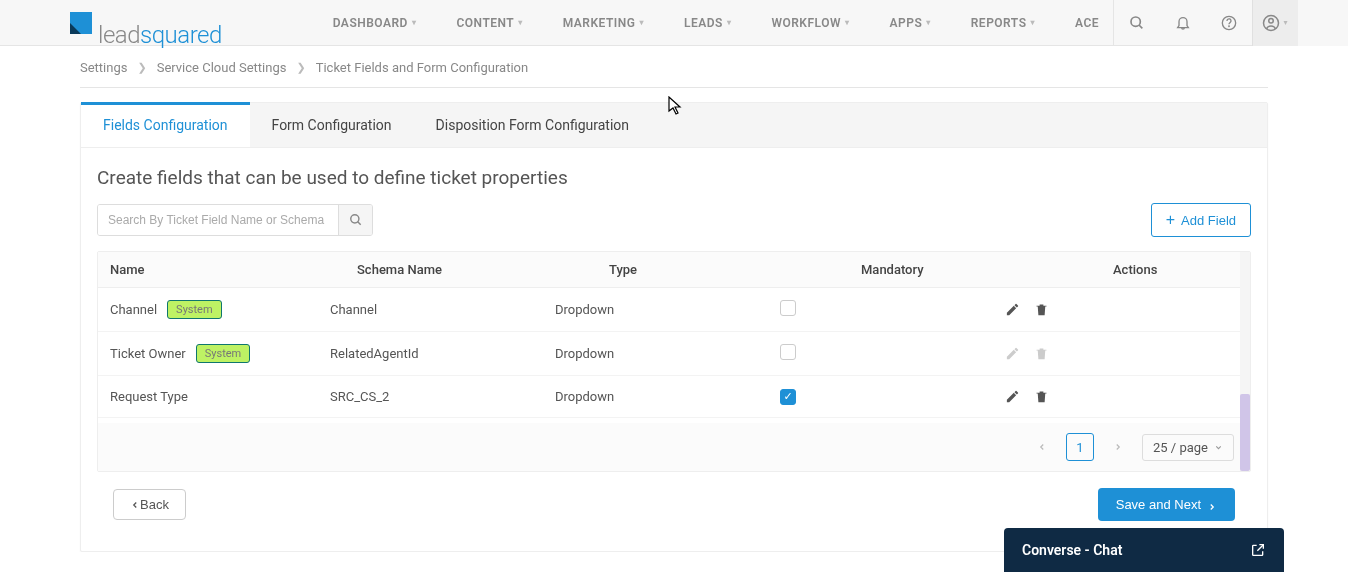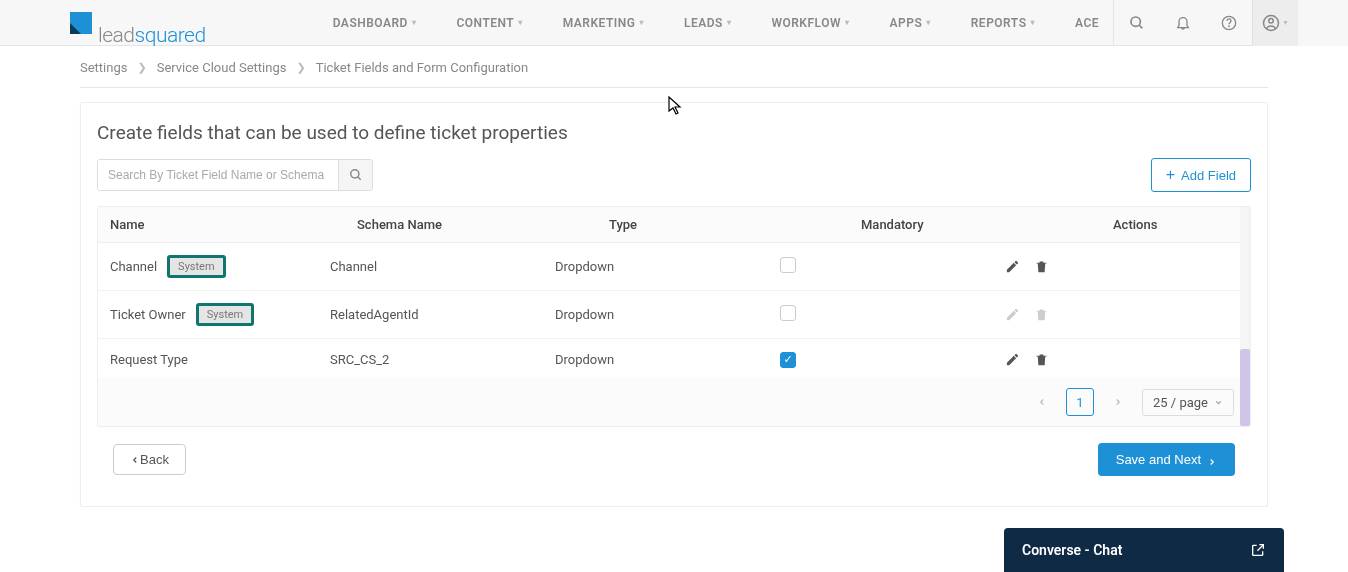--- a/index.html
+++ b/index.html
@@ -2,21 +2,21 @@
 <html><head>
   <meta charset="utf-8">
   <style>
     * { margin: 0; padding: 0; box-sizing: border-box; }
     body { font-family: -apple-system, BlinkMacSystemFont, 'Segoe UI', Roboto, sans-serif; background: #fff; color: #333; font-size: 14px; }
     
     .top-nav { height: 46px; background: #f7f7f7; border-bottom: 1px solid #e5e5e5; display: flex; align-items: center; padding: 0 0 0 70px; }
     .logo { display: flex; align-items: center; gap: 6px; margin-right: 50px; }
     .logo-icon { width: 22px; height: 22px; background: #1e90d6; position: relative; }
     .logo-icon::after { content: ''; position: absolute; width: 0; height: 0; border-left: 11px solid #0a3a5a; border-top: 11px solid transparent; bottom: 0; left: 0; }
-    .logo-text { font-size: 21px; font-weight: 300; color: #888; letter-spacing: -0.5px; margin-top: 24px; }
+    .logo-text { font-size: 24px; font-weight: 300; color: #888; letter-spacing: -0.5px; margin-top: 24px; }
     .logo-text .sq { color: #1e90d6; }
     
     .nav-items { display: flex; gap: 12px; margin-left: auto; }
     .nav-item { padding: 0 14px; font-size: 12px; font-weight: 600; color: #888; letter-spacing: 0.5px; cursor: pointer; display: flex; align-items: center; gap: 4px; height: 46px; }
     .nav-chevron { font-size: 8px; color: #bbb; }
     
     .nav-icons { display: flex; align-items: center; border-left: 1px solid #e5e5e5; height: 46px; }
     .nav-icon { width: 46px; height: 46px; display: flex; align-items: center; justify-content: center; cursor: pointer; color: #888; border-right: 1px solid transparent; }
     .nav-icon:last-child { background: #ededed; border-left: 1px solid #e0e0e0; }
     .nav-spacer { width: 50px; height: 46px; background: #f7f7f7; }
@@ -51,21 +51,21 @@
     .col-schema { width: 225px; }
     .col-type { width: 225px; }
     .col-mandatory { width: 225px; }
     .col-actions { flex: 1; }
     
     .table-body { height: 135px; overflow-y: auto; position: relative; }
     .table-row { display: flex; border-bottom: 1px solid #f3f3f3; align-items: center; font-size: 13px; color: #555; }
     .table-row > div { padding: 12px 12px; }
     .table-row .col-name { display: flex; align-items: center; gap: 10px; }
     
-    .badge { background: #e5e5e5; border: 3px solid #0f766e; border-radius: 3px; padding: 2px 8px; font-size: 11px; color: #777; }
+    .badge { background: #bef264; border: 1px solid #0f766e; border-radius: 3px; padding: 2px 8px; font-size: 11px; color: #777; }
     
     .checkbox { width: 16px; height: 16px; border: 1px solid #ccc; border-radius: 3px; display: inline-flex; align-items: center; justify-content: center; }
     .checkbox.checked { background: #1e90d6; border-color: #1e90d6; color: #fff; font-size: 11px; }
     
     .action-icons { display: flex; gap: 14px; }
     .action-icon { cursor: pointer; color: #555; }
     .action-icon.disabled { color: #ccc; }
     
     .scrollbar-track { position: absolute; right: 0; top: 0; width: 10px; height: 100%; background: #f5f5f5; }
     .scrollbar-thumb { position: absolute; right: 0; bottom: 0; width: 10px; height: 35%; background: #d0c5e8; border-radius: 2px; }
@@ -161,20 +161,25 @@
 <div class="breadcrumb">
   <a href="#">Settings</a>
   <span class="sep">❯</span>
   <a href="#">Service Cloud Settings</a>
   <span class="sep">❯</span>
   <span>Ticket Fields and Form Configuration</span>
 </div>
 <div class="breadcrumb-line"></div>
 
 <div class="content">
+  <div class="tabs">
+    <div class="tab active">Fields Configuration</div>
+    <div class="tab">Form Configuration</div>
+    <div class="tab">Disposition Form Configuration</div>
+  </div>
 
   <div class="panel">
     <div class="panel-desc">Create fields that can be used to define ticket properties</div>
 
     <div class="toolbar">
       <div class="search-box">
         <input class="search-input" placeholder="Search By Ticket Field Name or Schema Name" style="">
         <button class="search-btn">
           <svg width="14" height="14" viewBox="0 0 24 24" fill="none" stroke="currentColor" stroke-width="2.5">
               <circle cx="10" cy="10" r="7"></circle>

